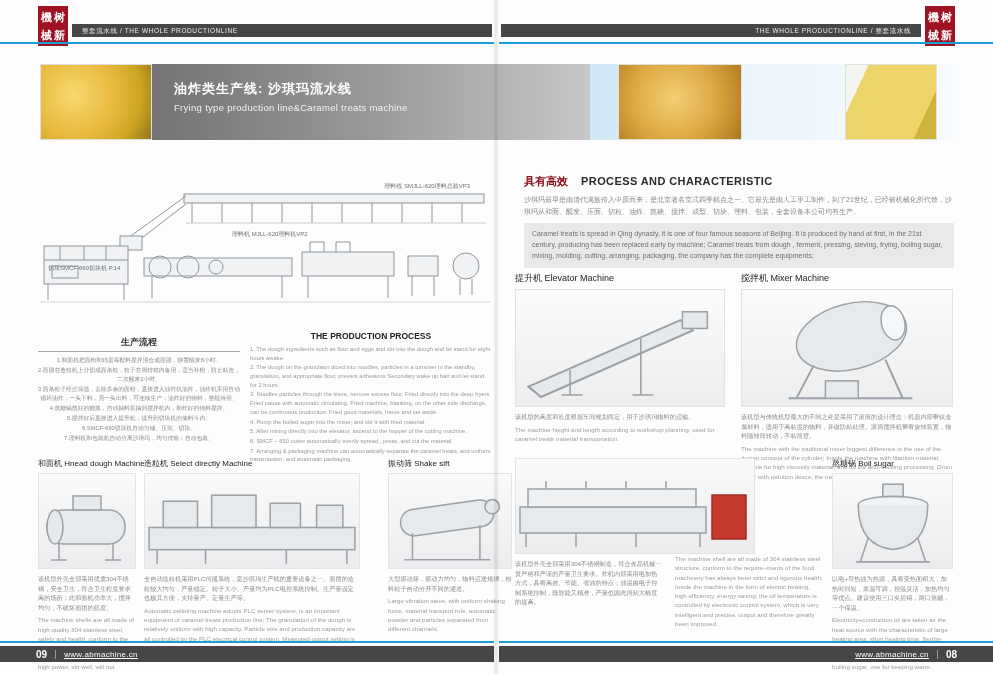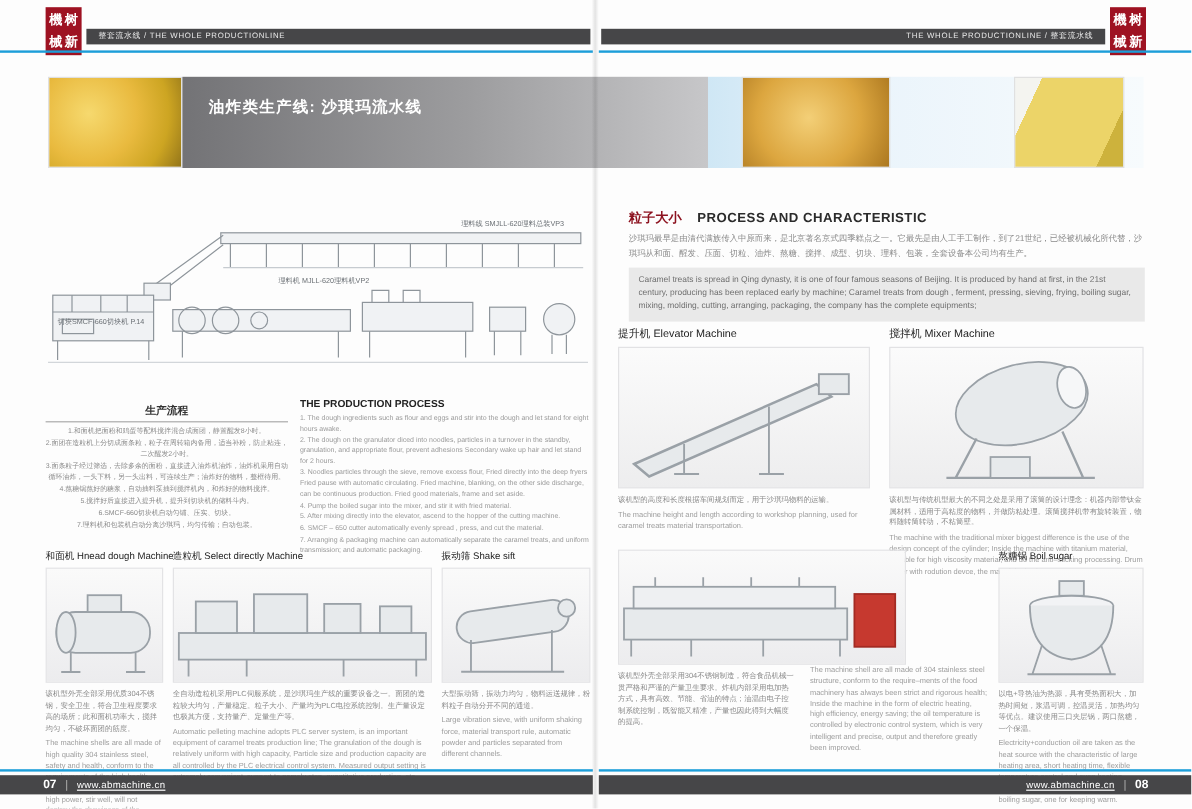--- a/index.html
+++ b/index.html
@@ -38,21 +38,21 @@
   .dl-line{right:24px;top:22px;}
   .dl-machine{left:196px;top:70px;}
   .dl-cutter{left:12px;top:104px;}
   
   .process-cn{position:absolute;left:38px;top:336px;width:202px;text-align:center;}
   .process-cn .ptitle{font-size:9px;font-weight:bold;color:#333;border-bottom:1px solid #aaa;
      padding-bottom:2px;margin:0 0 4px;}
   .psteps{margin:0;padding:0;list-style:none;font-size:5.8px;color:#8a8a8a;line-height:1.55;}
   .psteps li{margin-bottom:1px;}
   .process-en{position:absolute;left:250px;top:331px;width:242px;}
-  .process-en .ptitle{font-size:8.5px;font-weight:bold;color:#222;margin:0 0 4px;border-bottom:none;}
+  .process-en .ptitle{font-size:8.5px;font-weight:bold;color:#222;margin:0 0 4px;border-bottom:none;text-align:center;}
   .process-en .psteps{font-size:5.8px;color:#9a9a9a;line-height:1.5;}
   
   .characteristic{position:absolute;left:524px;top:174px;width:430px;}
   .char-title{font-size:11px;font-weight:bold;margin:0 0 5px;}
   .char-title .cn{color:#8d1320;margin-right:10px;}
   .char-title .en{color:#2b2b2b;letter-spacing:.4px;}
   .char-cn{font-size:7px;color:#8a8a8a;line-height:1.65;margin:0 0 6px;}
   .char-en{font-size:7px;color:#6f6f6f;line-height:1.55;background:#e9e9e9;padding:6px 8px;margin:0;}
   
   .mid-machine{position:absolute;top:272px;}
@@ -61,21 +61,21 @@
   .mid-caption{font-size:9px;color:#222;margin:0 0 4px;font-weight:normal;}
   .mid-photo{height:118px;background:linear-gradient(180deg,#fbfbfb,#ededee);border:1px solid #e2e2e4;
      display:flex;align-items:center;justify-content:center;box-sizing:border-box;}
   .mid-photo svg{max-width:100%;max-height:100%;}
   .desc-cn{font-size:6.2px;color:#8a8a8a;line-height:1.55;margin:5px 0 0;}
   .desc-en{font-size:6.2px;color:#9d9d9d;line-height:1.5;margin:3px 0 0;}
   
   .bottom-machine{position:absolute;top:458px;}
   .bm-dough{left:38px;width:98px;}
   .bm-gran{left:144px;width:216px;}
-  .bm-sieve{left:368px;width:124px;}
+  .bm-sieve{left:388px;width:124px;}
   .bm-fry{left:515px;width:308px;}
   .bm-sugar{left:832px;width:121px;}
   .bm-title{font-size:8px;color:#222;margin:0 0 4px;white-space:nowrap;font-weight:normal;}
   .bm-photo{height:96px;background:linear-gradient(180deg,#fafafa,#ececee);border:1px solid #e3e3e5;
      display:flex;align-items:flex-end;justify-content:center;box-sizing:border-box;}
   .bm-photo svg{max-width:100%;max-height:100%;}
   .bm-fry .bm-photo{width:240px;}
   .cols2{column-count:2;column-gap:12px;}
   
   .footer{position:absolute;bottom:12px;width:494px;}
@@ -110,20 +110,21 @@
     <span>械</span>
     <span>新</span>
   </div>
   <div class="hbar hbar-right">THE WHOLE PRODUCTIONLINE / 整套流水线</div>
   <div class="blueline bl-top-left"></div>
   <div class="blueline bl-top-right"></div>
 
   <div class="photo photo-snack"></div>
   <div class="banner-title">
     <div class="t-cn">油炸类生产线: 沙琪玛流水线</div>
+    <div class="t-en">Frying type production line&amp;Caramel treats machine</div>
   </div>
   <div class="banner-strip"></div>
   <div class="photo photo-caramel"></div>
   <div class="photo photo-package"></div>
 
   <div class="diagram">
     <svg viewBox="0 0 458 172">
       <g stroke="#8e959b" stroke-width="1" fill="none">
         <rect x="148" y="34" width="300" height="9" fill="#f0f2f4"></rect>
         <path d="M156,43 v20 M186,43 v20 M216,43 v20 M246,43 v20 M276,43 v20 M306,43 v20 M336,43 v20 M366,43 v20 M396,43 v20 M426,43 v20"></path>
@@ -173,21 +174,21 @@
       <li>3. Noodles particles through the sieve, remove excess flour, Fried directly into the deep fryers Fried pause with automatic circulating. Fried machine, blanking, on the other side discharge, can be continuous production. Fried good materials, frame and set aside.</li>
       <li>4. Pump the boiled sugar into the mixer, and stir it with fried material.</li>
       <li>5. After mixing directly into the elevator, ascend to the hopper of the cutting machine.</li>
       <li>6. SMCF – 650 cutter automatically evenly spread , press, and cut the material.</li>
       <li>7. Arranging &amp; packaging machine can automatically separate the caramel treats, and uniform transmission; and automatic packaging.</li>
     </ol>
   </div>
 
   <div class="characteristic">
     <div class="char-title">
-      <span class="cn">粒子大小</span>
+      <span class="cn">具有高效</span>
       <span class="en">PROCESS AND CHARACTERISTIC</span>
     </div>
     <p class="char-cn">沙琪玛最早是由清代满族传入中原而来，是北京著名京式四季糕点之一。它最先是由人工手工制作，到了21世纪，已经被机械化所代替，沙琪玛从和面、醒发、压面、切粒、油炸、熬糖、搅拌、成型、切块、理料、包装，全套设备本公司均有生产。</p>
     <p class="char-en">Caramel treats is spread in Qing dynasty, it is one of four famous seasons of Beijing. It is produced by hand at first, in the 21st century, producing has been replaced early by machine; Caramel treats from dough , ferment, pressing, sieving, frying, boiling sugar, mixing, molding, cutting, arranging, packaging, the company has the complete equipments;</p>
   </div>
 
   <div class="mid-machine mid-elevator">
     <div class="mid-caption">提升机 Elevator Machine</div>
     <div class="mid-photo">
       <svg viewBox="0 0 200 110">
@@ -299,21 +300,21 @@
         </g>
       </svg>
     </div>
     <p class="desc-cn">以电+导热油为热源，具有受热面积大，加热时间短，浆温可调，控温灵活，加热均匀等优点。建议使用三口夹层锅，两口熬糖，一个保温。</p>
     <p class="desc-en">Electricity+conduction oil are taken as the heat source with the characteristic of large heating area, short heating time, flexible temperature control and even heating. Suggest using three sandwich pot, two for boiling sugar, one for keeping warm.</p>
   </div>
 
   <div class="footer footer-left">
     <div class="f-blue"></div>
     <div class="f-bar">
-      <span class="page-num">07</span>
+      <span class="page-num">09</span>
       <span class="f-div"></span>
       <span class="site">www.abmachine.cn</span>
     </div>
   </div>
   <div class="footer footer-right">
     <div class="f-blue"></div>
     <div class="f-bar">
       <span class="site">www.abmachine.cn</span>
       <span class="f-div"></span>
       <span class="page-num">08</span>

